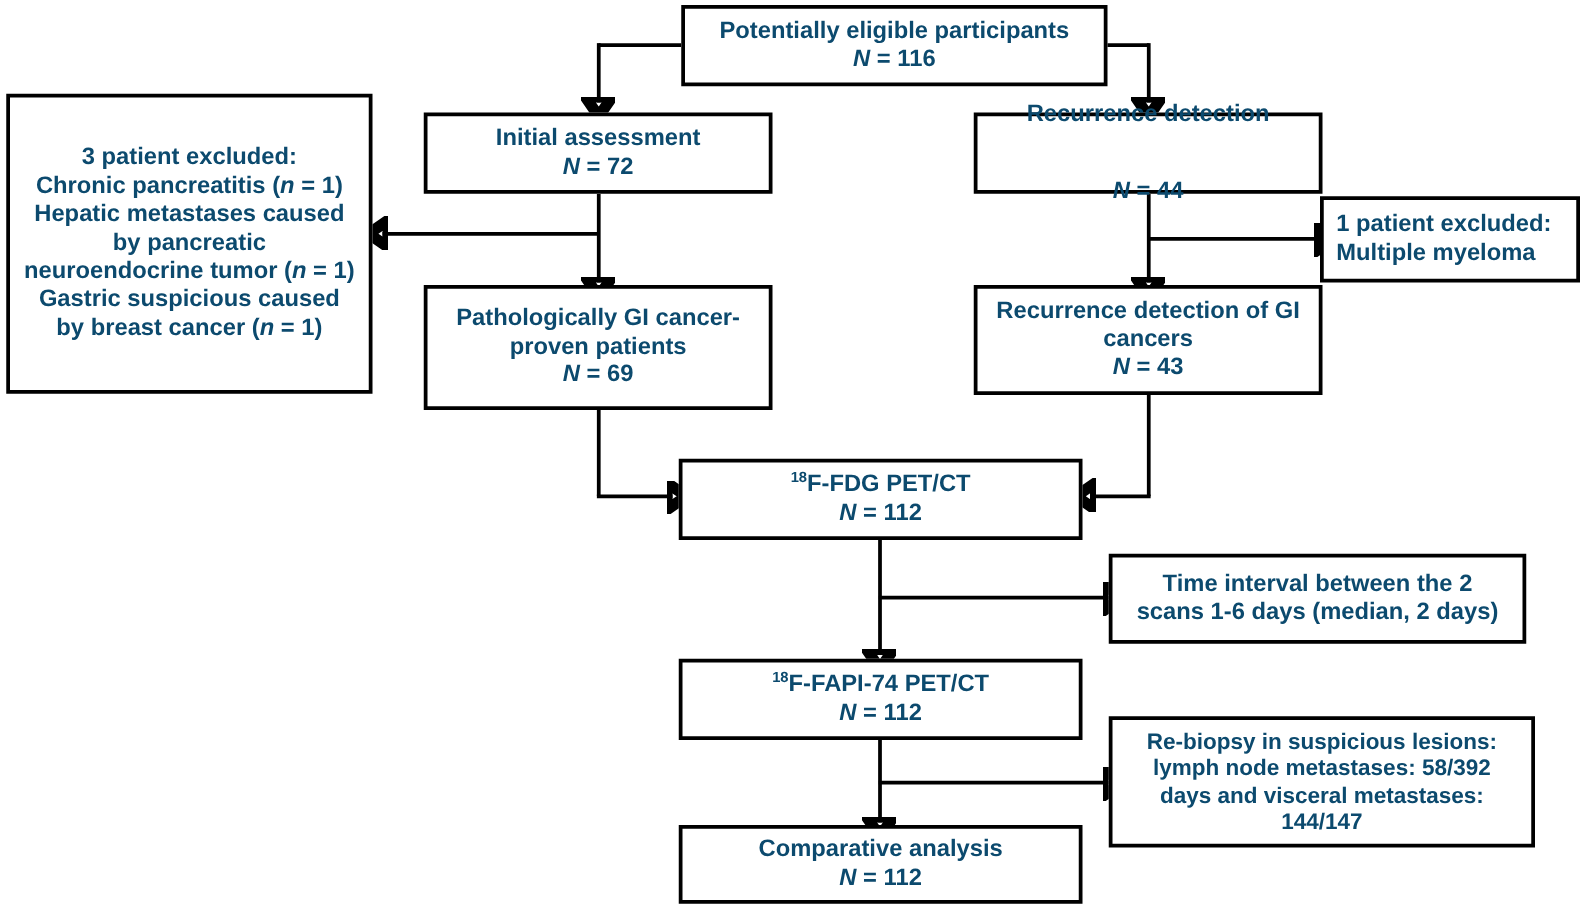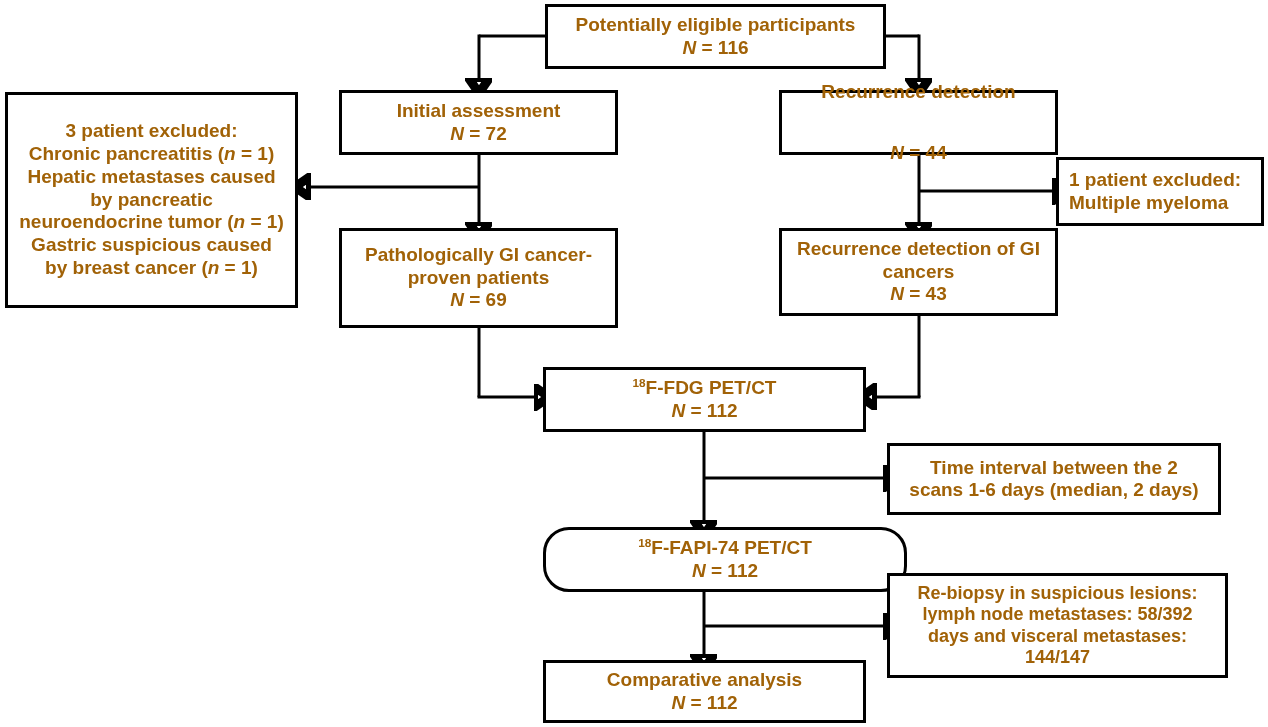--- a/index.html
+++ b/index.html
@@ -19,21 +19,21 @@
   .box {
     position: absolute;
     box-sizing: border-box;
     border: 3px solid #000000;
     background: #ffffff;
     display: flex;
     flex-direction: column;
     align-items: center;
     justify-content: center;
     text-align: center;
-    color: #a16207;
+    color: #0c4a6e;
     font-weight: bold;
     font-size: 19px;
     line-height: 1.18;
     z-index: 5;
     padding: 2px 4px;
   }
   .box .ln { display: block; white-space: nowrap; }
   .box.leftalign { align-items: flex-start; text-align: left; padding-left: 10px; }
   .ital { font-style: italic; }
   .sup {
@@ -106,21 +106,21 @@
   <div class="box" style="left:339px; top:90px; width:279px; height:65px;">
     <span class="ln">Initial assessment</span>
     <span class="ln"><span class="ital">N</span><span> = 72</span></span>
   </div>
 
   <div class="box" style="left:779px; top:90px; width:279px; height:65px;gap:39px;">
     <span class="ln">Recurrence detection</span>
     <span class="ln"><span class="ital">N</span><span> = 44</span></span>
   </div>
 
-  <div class="box" style="left:5px; top:92px; width:293px; height:216px; line-height:1.2;">
+  <div class="box" style="left:5px; top:75px; width:293px; height:240px; line-height:1.2;">
     <span class="ln">3 patient excluded:</span>
     <span class="ln"><span>Chronic pancreatitis (</span><span class="ital">n</span><span> = 1)</span></span>
     <span class="ln">Hepatic metastases caused</span>
     <span class="ln">by pancreatic</span>
     <span class="ln"><span>neuroendocrine tumor (</span><span class="ital">n</span><span> = 1)</span></span>
     <span class="ln">Gastric suspicious caused</span>
     <span class="ln"><span>by breast cancer (</span><span class="ital">n</span><span> = 1)</span></span>
   </div>
 
   <div class="box leftalign" style="left:1056px; top:157px; width:208px; height:69px;">
@@ -143,21 +143,21 @@
   <div class="box" style="left:543px; top:367px; width:323px; height:65px;">
     <span class="ln"><span class="sup">18</span><span>F-FDG PET/CT</span></span>
     <span class="ln"><span class="ital">N</span><span> = 112</span></span>
   </div>
 
   <div class="box" style="left:887px; top:443px; width:334px; height:72px;">
     <span class="ln">Time interval between the 2</span>
     <span class="ln">scans 1-6 days (median, 2 days)</span>
   </div>
 
-  <div class="box" style="left:543px; top:527px; width:364px; height:65px;border-radius:26px;">
+  <div class="box" style="left:543px; top:527px; width:323px; height:65px;">
     <span class="ln"><span class="sup">18</span><span>F-FAPI-74 PET/CT</span></span>
     <span class="ln"><span class="ital">N</span><span> = 112</span></span>
   </div>
 
   <div class="box" style="left:887px; top:573px; width:341px; height:105px; font-size:18px;">
     <span class="ln">Re-biopsy in suspicious lesions:</span>
     <span class="ln">lymph node metastases: 58/392</span>
     <span class="ln">days and visceral metastases:</span>
     <span class="ln">144/147</span>
   </div>

